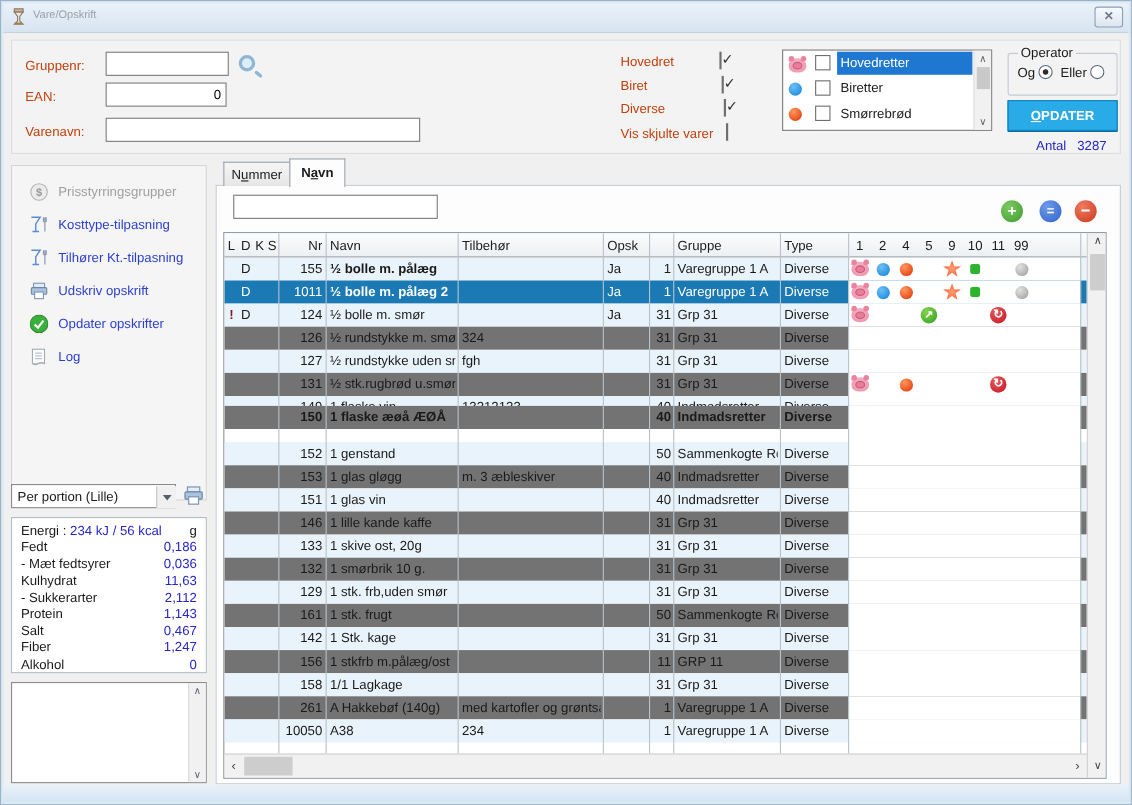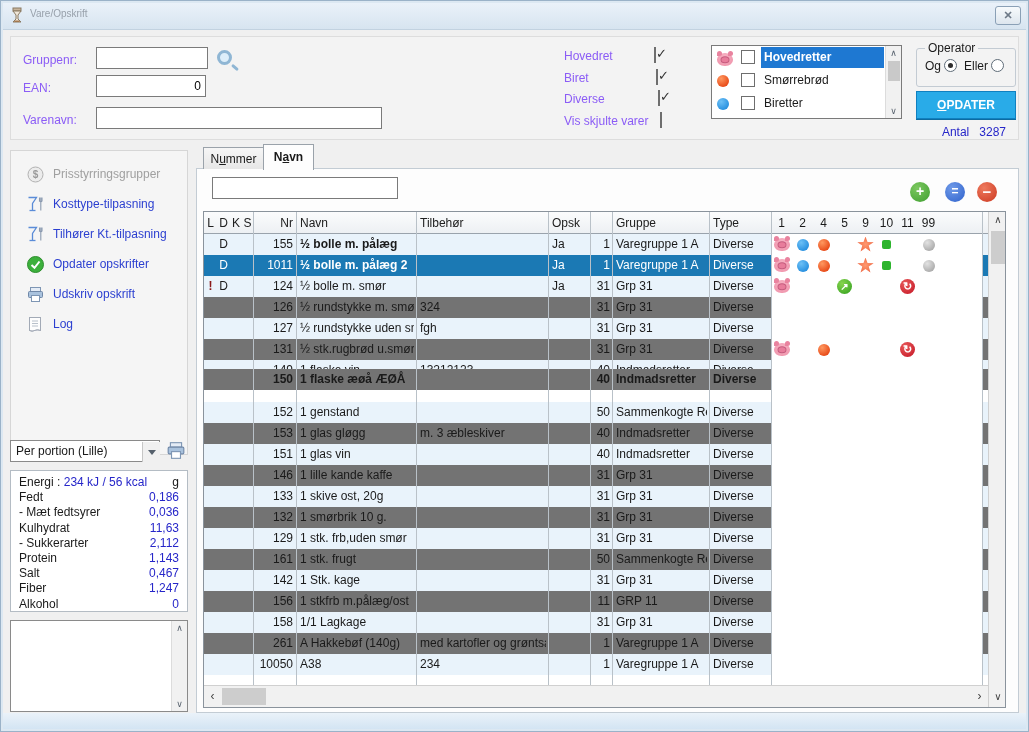--- a/index.html
+++ b/index.html
@@ -8,34 +8,34 @@
   .abs { position:absolute; }
   .frame { inset:0; border:1px solid #9ab2c8; box-shadow: inset 0 0 0 2px #dce8f2; pointer-events:none; z-index:50; }
 
   
   .titlebar { left:0; top:0; width:1029px; height:30px; background:linear-gradient(#ecf3fa,#d7e4f0); border-bottom:1px solid #c2d2e0; }
   .title-text { left:30px; top:8px; color:#98a1ab; font-size:10px; }
   .close-btn { left:995px; top:6px; width:26px; height:19px; border:1px solid #8aa0b6; border-radius:3px; background:linear-gradient(#f7fafc,#dde6ee); color:#6e7a88; font-weight:bold; font-size:11px; text-align:center; line-height:17px; cursor:default; }
 
   
   .panel-top { left:10px; top:36px; width:1009px; height:104px; background:#f3f3f3; border:1px solid #dddddd; }
-  .flabel { color:#8b5cf6; }
+  .flabel { color:#c2410c; }
   .tinput { background:#fff; border:1px solid #7a7a7a; font-family:inherit; font-size:12px; padding:0 4px; }
   .mag { width:15px; height:15px; border:3px solid #8fb6d4; border-radius:50%; background:#ddeefa; }
   .mag::after { content:""; position:absolute; width:8px; height:3px; background:#8fb6d4; left:11px; top:13px; transform:rotate(40deg); border-radius:2px; }
 
   .cb { width:14px; height:14px; background:#fff; border:1px solid #6e6e6e; position:relative; }
   .cb.checked::after { content:"✓"; position:absolute; left:1px; top:-2px; font-size:13px; color:#333; }
 
   .catlist { left:700px; top:8px; width:191px; height:74px; background:#fff; border:1px solid #7a7a7a; }
   .cat-item { position:relative; height:23px; line-height:23px; }
   .cat-mark { position:absolute; left:5px; top:5px; }
   .cat-cb { position:absolute; left:29px; top:4px; }
   .cat-label { position:absolute; left:49px; right:17px; top:1px; bottom:1px; line-height:21px; padding-left:3px; }
-  .cat-item.sel .cat-label { background:#1e78d2; color:#fff;font-weight:bold; }
+  .cat-item.sel .cat-label { background:#1e78d2; color:#fff; }
   .lb-scroll { position:absolute; right:0; top:0; bottom:0; width:16px; background:#f1f1f1; border-left:1px solid #dcdcdc; }
   .sb-arrow { position:absolute; left:0; width:100%; height:14px; color:#5a6470; font-size:9px; text-align:center; line-height:14px; }
   .sb-thumb { position:absolute; left:2px; width:12px; background:#c9c9c9; }
 
   fieldset.opbox { left:905px; top:4px; width:100px; height:46px; position:absolute; border:1px solid #c3cbd3; border-radius:3px; padding:4px 8px; }
   fieldset.opbox legend { font-size:12px; padding:0 3px; }
   .radio { display:inline-block; width:13px; height:13px; border:1px solid #5f6c78; border-radius:50%; background:#fff; position:relative; vertical-align:-2px; }
   .radio.sel::after { content:""; position:absolute; inset:3px; background:#2c2c2c; border-radius:50%; }
 
   .opdater { left:905px; top:54px; width:100px; height:28px; background:#29abe8; border:1px solid #1080c0; color:#fff; font-weight:bold; text-align:center; line-height:26px; font-size:12px; box-shadow:0 1px 0 #0d6ba0; }
@@ -160,28 +160,28 @@
   <span class="abs cb" style="left:643px;top:76px"></span>
 
   
   <div class="abs catlist">
     <div class="cat-item sel">
       <span class="cat-mark mi mi-pig"></span>
       <span class="cat-cb cb"></span>
       <span class="cat-label">Hovedretter</span>
     </div>
     <div class="cat-item">
+      <span class="cat-mark mi mi-dot-blue" style="top:6px"></span>
+      <span class="cat-cb cb"></span>
+      <span class="cat-label">Biretter</span>
+    </div>
+    <div class="cat-item">
       <span class="cat-mark mi mi-dot-red" style="top:6px"></span>
       <span class="cat-cb cb"></span>
       <span class="cat-label">Smørrebrød</span>
-    </div>
-    <div class="cat-item">
-      <span class="cat-mark mi mi-dot-blue" style="top:6px"></span>
-      <span class="cat-cb cb"></span>
-      <span class="cat-label">Biretter</span>
     </div>
     <div class="lb-scroll">
       <div class="sb-arrow" style="top:0">∧</div>
       <div class="sb-thumb" style="top:15px;height:20px"></div>
       <div class="sb-arrow" style="bottom:0">∨</div>
     </div>
   </div>
 
   
   <fieldset class="opbox">
@@ -217,32 +217,32 @@
     <svg class="side-ic" width="17" height="17" viewBox="0 0 17 17" fill="none">
         <path d="M1.5 1.5 h8 l-4 6 v7" stroke="#5a8cd8" stroke-width="1.3"></path>
         <path d="M2.5 14.5 h6" stroke="#5a8cd8" stroke-width="1.3"></path>
         <path d="M12.5 1.5 v4 m2.5 -4 v4 m-1.2 -4 v13" stroke="#8a9ab0" stroke-width="1.1"></path>
         <path d="M12.5 5.5 h2.5" stroke="#8a9ab0" stroke-width="1.1"></path>
       </svg>
     <span>Tilhører Kt.-tilpasning</span>
   </div>
   <div class="side-item">
     <svg class="side-ic" width="17" height="17" viewBox="0 0 17 17">
-        <circle cx="8.5" cy="8.5" r="8" fill="#3cb03c" stroke="#2e8e2e"></circle>
-        <path d="M4.5 9 L7.5 11.8 L12.5 5.5" stroke="#fff" stroke-width="2" fill="none"></path>
-      </svg>
-    <span>Opdater opskrifter</span>
-  </div>
-  <div class="side-item">
-    <svg class="side-ic" width="17" height="17" viewBox="0 0 17 17">
         <rect x="3.5" y="1.5" width="10" height="4" fill="#e4ecf6" stroke="#7e96b4"></rect>
         <rect x="1.5" y="5.5" width="14" height="6" rx="1" fill="#a9c2dd" stroke="#7088a8"></rect>
         <rect x="4.5" y="9.5" width="8" height="6" fill="#fff" stroke="#7e96b4"></rect>
       </svg>
     <span>Udskriv opskrift</span>
+  </div>
+  <div class="side-item">
+    <svg class="side-ic" width="17" height="17" viewBox="0 0 17 17">
+        <circle cx="8.5" cy="8.5" r="8" fill="#3cb03c" stroke="#2e8e2e"></circle>
+        <path d="M4.5 9 L7.5 11.8 L12.5 5.5" stroke="#fff" stroke-width="2" fill="none"></path>
+      </svg>
+    <span>Opdater opskrifter</span>
   </div>
   <div class="side-item">
     <svg class="side-ic" width="17" height="17" viewBox="0 0 17 17">
         <rect x="2.5" y="1.5" width="11" height="13" fill="#fdfdfd" stroke="#a2aab6"></rect>
         <line x1="5" y1="5" x2="11" y2="5" stroke="#b8c0ca"></line>
         <line x1="5" y1="7.5" x2="11" y2="7.5" stroke="#b8c0ca"></line>
         <line x1="5" y1="10" x2="11" y2="10" stroke="#b8c0ca"></line>
         <path d="M2.5 14.5 q3 2 5 0 q3 -2 6 0" fill="#e8e8ee" stroke="#a2aab6"></path>
       </svg>
     <span>Log</span>

